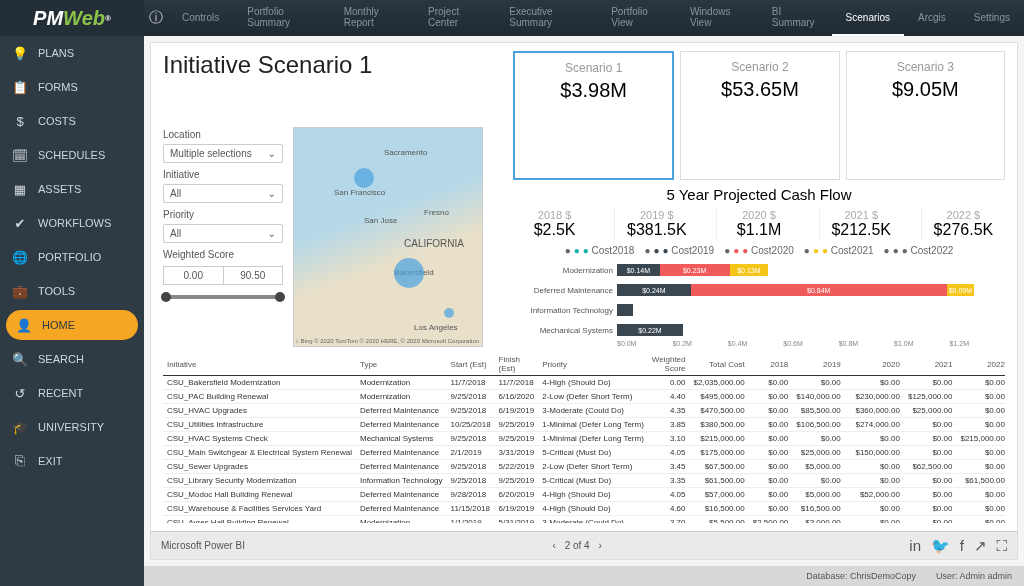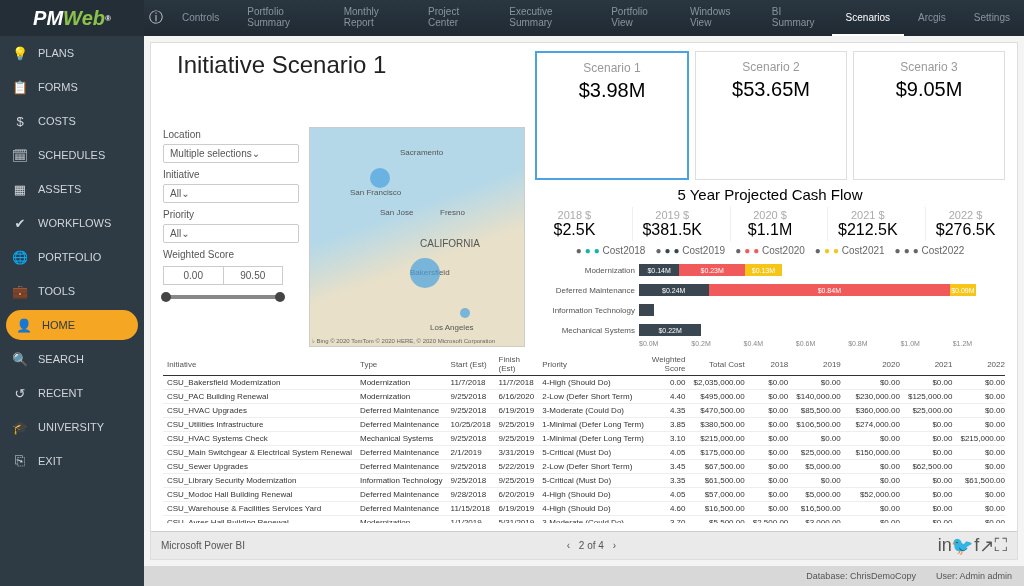--- a/index.html
+++ b/index.html
@@ -14,31 +14,31 @@
 .main { flex: 1; display: flex; min-height: 0; }
 .sidebar { width: 144px; background: #2e3a44; color: #d0d6db; display: flex; flex-direction: column; font-size: 11px; }
 .side-item { display: flex; align-items: center; padding: 9px 12px; gap: 10px; cursor: pointer; }
 .side-item.active { background: #f5a623; color: #2e3a44; border-radius: 16px; margin: 2px 6px; padding: 7px 10px; }
 .side-icon { width: 16px; height: 16px; display: inline-flex; align-items: center; justify-content: center; font-size: 13px; }
 .content { flex: 1; background: #f4f4f4; display: flex; flex-direction: column; min-width: 0; }
 .report { flex: 1; background: #fff; margin: 6px; display: flex; flex-direction: column; min-height: 0; overflow: hidden; border: 1px solid #ddd; }
 .report-body { flex: 1; display: flex; flex-direction: column; padding: 8px 12px; min-height: 0; }
 .row1 { display: flex; gap: 10px; }
 .title-block { flex: 0 0 340px; }
-.page-title { font-size: 24px; font-weight: 300; color: #222; margin-bottom: 8px; margin-left: 14px; }
+.page-title { font-size: 24px; font-weight: 300; color: #222; margin-bottom: 8px; }
 .filters { display: flex; flex-direction: column; gap: 4px; font-size: 10px; color: #555; }
 .filter-label { margin-top: 2px; }
-.select { border: 1px solid #ccc; border-radius: 2px; padding: 3px 6px; font-size: 10px; background: #fff; width: 136px; display: flex; justify-content: flex-start; align-items: center; cursor: pointer; }
+.select { border: 1px solid #ccc; border-radius: 2px; padding: 3px 6px; font-size: 10px; background: #fff; width: 120px; display: flex; justify-content: space-between; align-items: center; cursor: pointer; }
 .range-box { display: flex; border: 1px solid #ccc; width: 120px; margin-top: 2px; }
 .range-box span { flex: 1; padding: 3px 6px; font-size: 10px; text-align: center; border-right: 1px solid #ccc; }
 .range-box span:last-child { border-right: none; }
 .slider-track { height: 4px; background: #888; width: 120px; margin-top: 6px; position: relative; }
 .slider-track::before, .slider-track::after { content: ''; position: absolute; width: 10px; height: 10px; background: #444; border-radius: 50%; top: -3px; }
 .slider-track::before { left: -2px; } .slider-track::after { right: -2px; }
-.map { width: 216px; height: 220px; background: linear-gradient(160deg, #b5d8e8 40%, #e8e0c8 60%); border: 1px solid #ccc; position: relative; font-size: 7px; color: #666; }
+.map { width: 190px; height: 220px; background: linear-gradient(160deg, #b5d8e8 40%, #e8e0c8 60%); border: 1px solid #ccc; position: relative; font-size: 7px; color: #666; }
 .map-label { position: absolute; font-size: 8px; color: #555; }
 .map-dot { position: absolute; background: #4aa3df; border-radius: 50%; opacity: 0.7; }
 .scenario-cards { flex: 1; display: flex; gap: 6px; }
 .sc-card { flex: 1; border: 1px solid #ddd; padding: 8px; text-align: center; }
 .sc-card.active { border: 2px solid #4aa3df; }
 .sc-name { font-size: 12px; color: #999; }
 .sc-val { font-size: 20px; font-weight: 400; margin-top: 4px; }
 .cashflow-title { text-align: center; font-size: 15px; margin-top: 6px; }
 .year-cards { display: flex; gap: 18px; margin-top: 4px; }
 .yc { flex: 1; text-align: center; border-left: 1px solid #eee; padding: 2px 4px; }
@@ -55,21 +55,21 @@
 .bar-axis { display: flex; margin-left: 104px; font-size: 7px; color: #888; }
 .bar-axis span { flex: 1; }
 .table-wrap { flex: 1; overflow: auto; margin-top: 6px; font-size: 8px; color: #333; }
 table { width: 100%; border-collapse: collapse; }
 th { text-align: left; font-weight: 400; color: #555; border-bottom: 1px solid #333; padding: 2px 4px; font-size: 8px; }
 td { padding: 2px 4px; border-bottom: 1px solid #eee; white-space: nowrap; }
 td.num, th.num { text-align: right; }
 tr.total td { font-weight: bold; border-top: 1px solid #333; }
 .pager { height: 28px; background: #eaeaea; border-top: 1px solid #ccc; display: flex; align-items: center; font-size: 10px; color: #555; padding: 0 10px; gap: 12px; }
 .pager-center { flex: 1; text-align: center; }
-.pager-icons { display: flex; font-size: 18px; }
+.pager-icons { display: flex; gap: 10px; font-size: 15px; }
 .statusbar { height: 20px; background: #d8d8d8; font-size: 9px; color: #555; display: flex; align-items: center; justify-content: flex-end; gap: 20px; padding: 0 12px; }
 </style>
 </head>
 <body>
 
 <div class="topbar">
   <div class="logo">
     <span>PM</span>
       <span class="g">Web</span>
       <sup style="font-size:8px">®</sup>
@@ -172,21 +172,21 @@
                 <div class="filter-label">Weighted Score</div>
                 <div class="range-box">
                     <span>0.00</span>
                     <span>90.50</span>
                   </div>
                 <div class="slider-track"></div>
               </div>
               <div class="map">
                 <div class="map-label" style="top:20px;left:90px">Sacramento</div>
                 <div class="map-label" style="top:60px;left:40px">San Francisco</div>
-                <div class="map-label" style="top:80px;left:70px">San Jose</div>
+                <div class="map-label" style="top:88px;left:70px">San Jose</div>
                 <div class="map-label" style="top:80px;left:130px">Fresno</div>
                 <div class="map-label" style="top:110px;left:110px;font-size:10px">CALIFORNIA</div>
                 <div class="map-label" style="top:140px;left:100px">Bakersfield</div>
                 <div class="map-label" style="top:195px;left:120px">Los Angeles</div>
                 <div class="map-dot" style="top:40px;left:60px;width:20px;height:20px"></div>
                 <div class="map-dot" style="top:130px;left:100px;width:30px;height:30px"></div>
                 <div class="map-dot" style="top:180px;left:150px;width:10px;height:10px"></div>
                 <div style="position:absolute;bottom:2px;left:2px;right:2px;font-size:6px;color:#666">♭ Bing   © 2020 TomTom © 2020 HERE, © 2020 Microsoft Corporation</div>
               </div>
             </div>

